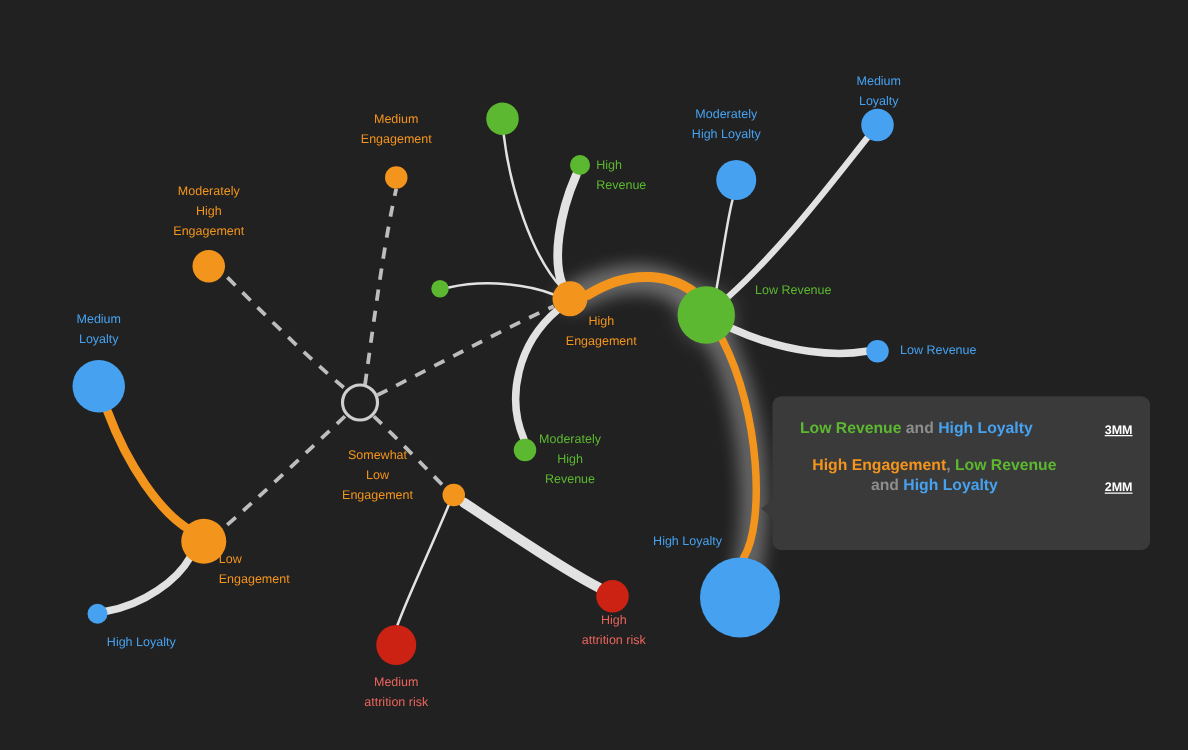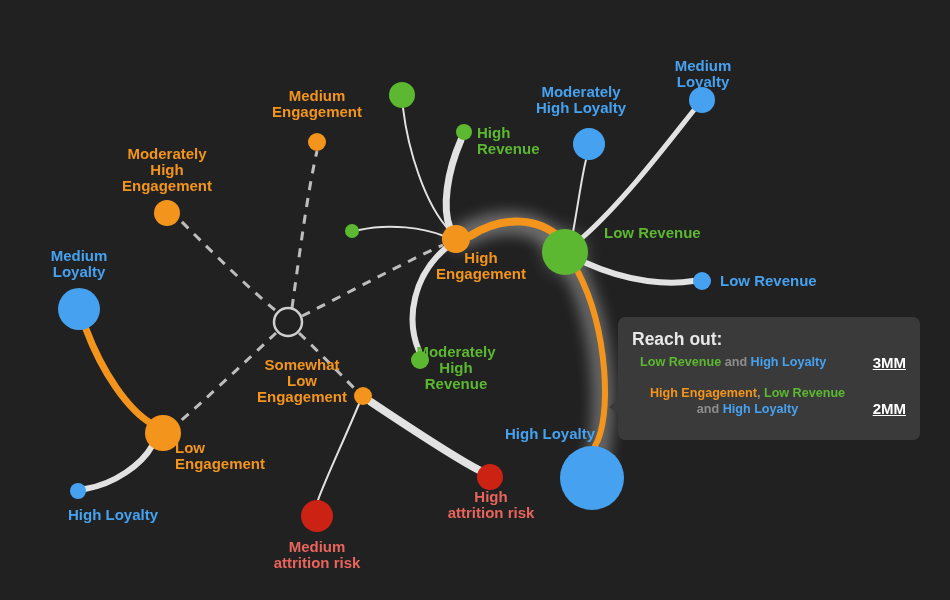--- a/index.html
+++ b/index.html
@@ -22,22 +22,22 @@
   #graph-svg {
     position: absolute;
     left: 0;
     top: 0;
     width: 950px;
     height: 600px;
   }
   .node-label {
     position: absolute;
     font-family: "Liberation Sans", sans-serif;
-    font-weight: bold;
-    font-size: 15px;
+    font-weight: normal;
+    font-size: 10px;
     line-height: 16px;
     white-space: pre;
     pointer-events: none;
   }
   .lbl-center { text-align: center; transform: translateX(-50%); }
   .lbl-left   { text-align: left; }
 
   
   #reach-panel {
     position: absolute;
@@ -77,21 +77,21 @@
   .panel-row .row-text {
     font-size: 12.6px;
     font-weight: bold;
     line-height: 16px;
     padding-left: 8px;
     max-width: 215px;
     text-align: center;
   }
   .panel-row .row-value {
     color: #ffffff;
-    font-size: 15px;
+    font-size: 10px;
     font-weight: bold;
     text-decoration: underline;
     white-space: nowrap;
     align-self: flex-end;
     padding-bottom: 0px;
   }
   .row-2 { margin-top: 14px; }
   .row-2 .row-value { align-self: flex-end; text-align: center; }
 
   .t-green  { color: #5cb830; }
@@ -232,21 +232,20 @@
   <div class="node-label lbl-center t-blue" style="left:703px; top:58px;">Medium
 Loyalty</div>
 
   <div class="node-label lbl-left t-blue" style="left:720px; top:273px;">Low Revenue</div>
 
   <div class="node-label lbl-center t-blue" style="left:550px; top:426px;">High Loyalty</div>
 
   <div id="reach-panel">
     <div class="panel-arrow"></div>
 
-    <div class="panel-title">Reach out:</div>
 
     <div class="panel-row row-1">
       <div class="row-text"><span class="t-green">Low Revenue</span><span class="t-grey"> and </span><span class="t-blue">High Loyalty</span></div>
       <div class="row-value">3MM</div>
     </div>
 
     <div class="panel-row row-2">
       <div class="row-text"><span class="t-orange">High Engagement</span><span class="t-grey">, </span><span class="t-green">Low Revenue</span><span class="t-grey"> and </span><span class="t-blue">High Loyalty</span></div>
       <div class="row-value">2MM</div>
     </div>

